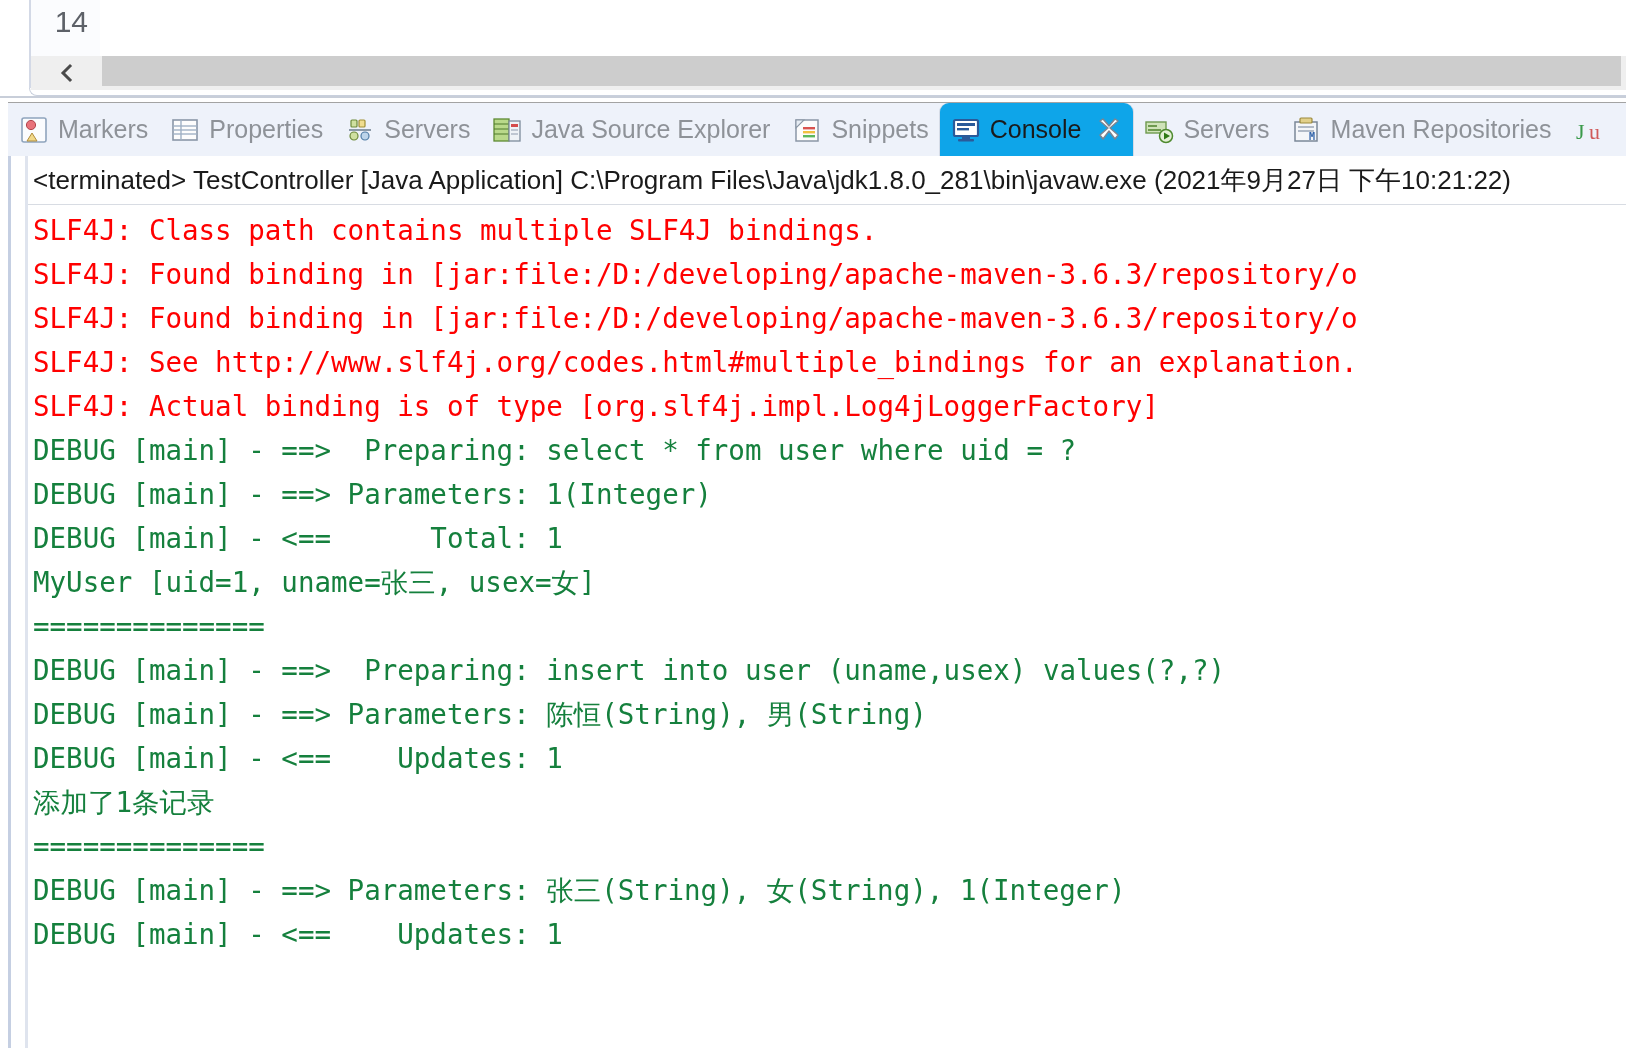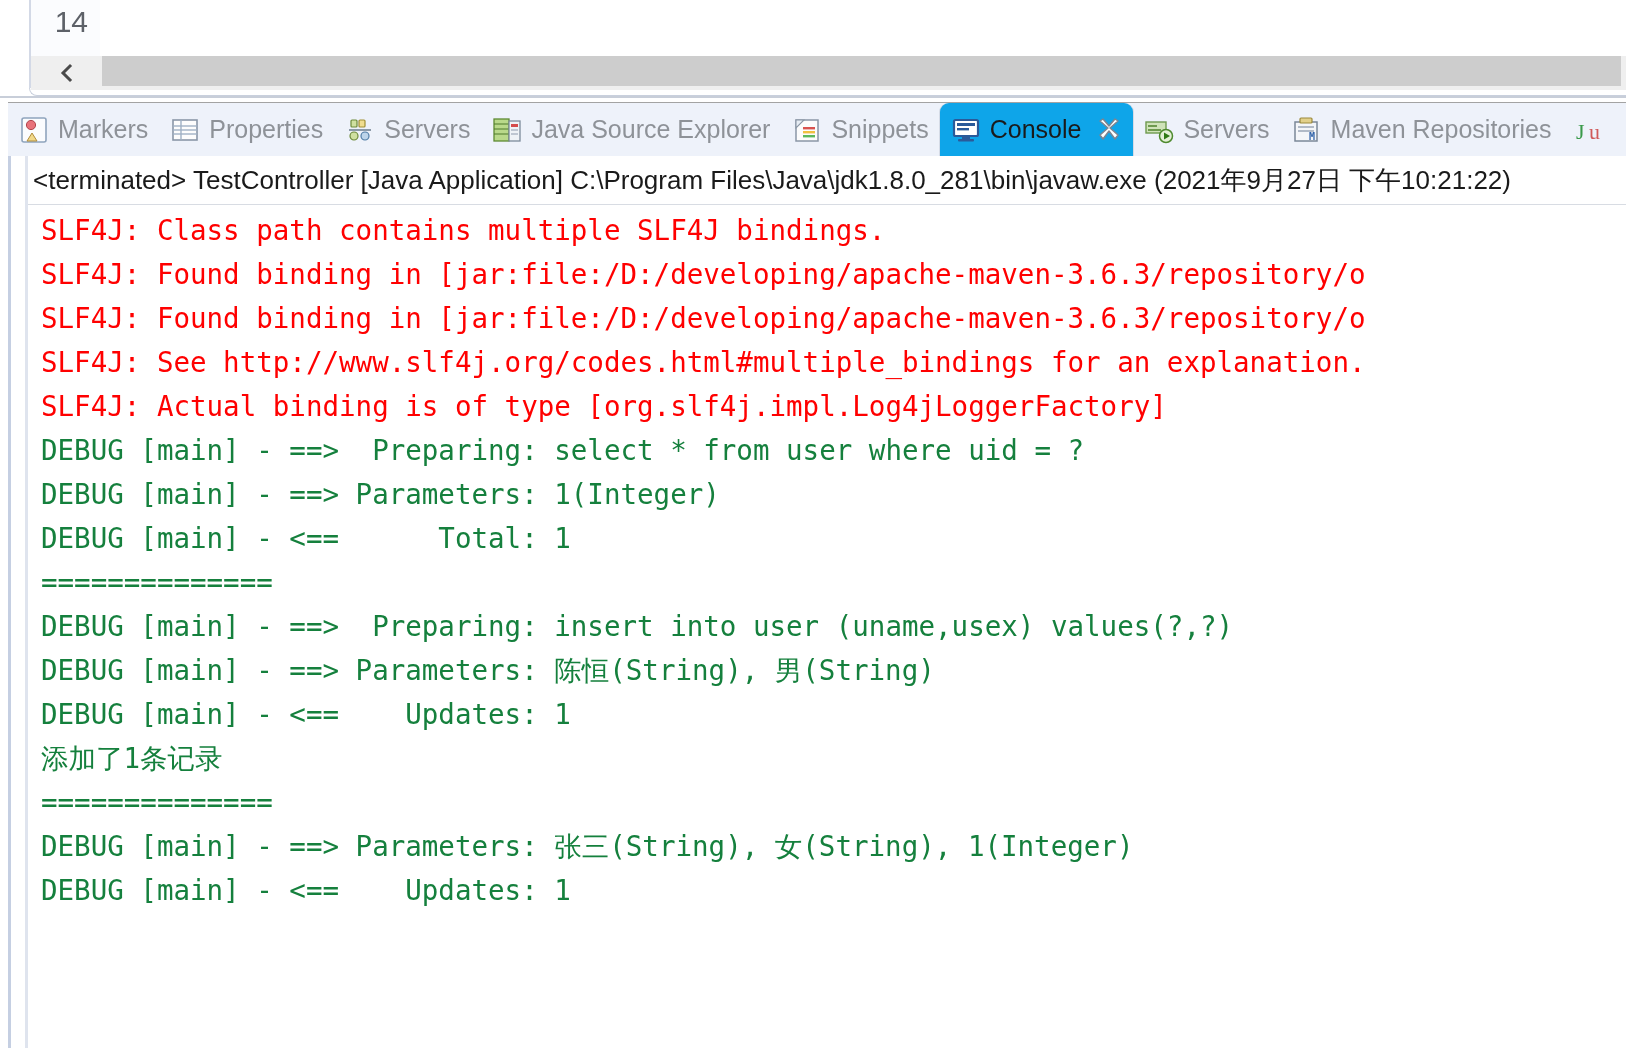--- a/index.html
+++ b/index.html
@@ -84,21 +84,21 @@
     padding-left:5px;
     font-size:26px; color:#1a1a1a;
     font-family:"Liberation Sans", sans-serif;
     white-space:nowrap;
   }
   .console-header-rule { position:absolute; left:20px; top:48px; width:1598px; height:1px; background:#d8dce3; }
 
   .console-body {
     position:absolute; left:20px; top:52px; width:1598px; height:840px;
     overflow:hidden;
-    padding-left:13px;
+    padding-left:5px;
   }
   .cline {
     font-family:"DejaVu Sans Mono", monospace;
     font-size:27.5px;
     line-height:44px;
     white-space:pre;
     color:#15803d;
     letter-spacing:0px;
   }
   .cline.err { color:#ff0000; }
@@ -237,20 +237,21 @@
 
     <div class="console-body" id="console-body">
         <div class="cline err">SLF4J: Class path contains multiple SLF4J bindings.</div>
         <div class="cline err">SLF4J: Found binding in [jar:file:/D:/developing/apache-maven-3.6.3/repository/o</div>
         <div class="cline err">SLF4J: Found binding in [jar:file:/D:/developing/apache-maven-3.6.3/repository/o</div>
         <div class="cline err">SLF4J: See http://www.slf4j.org/codes.html#multiple_bindings for an explanation.</div>
         <div class="cline err">SLF4J: Actual binding is of type [org.slf4j.impl.Log4jLoggerFactory]</div>
         <div class="cline">DEBUG [main] - ==&gt;  Preparing: select * from user where uid = ?</div>
         <div class="cline">DEBUG [main] - ==&gt; Parameters: 1(Integer)</div>
         <div class="cline">DEBUG [main] - &lt;==      Total: 1</div>
+        <div class="cline">MyUser [uid=1, uname=张三, usex=女]</div>
         <div class="cline">==============</div>
         <div class="cline">DEBUG [main] - ==&gt;  Preparing: insert into user (uname,usex) values(?,?)</div>
         <div class="cline">DEBUG [main] - ==&gt; Parameters: 陈恒(String), 男(String)</div>
         <div class="cline">DEBUG [main] - &lt;==    Updates: 1</div>
         <div class="cline">添加了1条记录</div>
         <div class="cline">==============</div>
         <div class="cline">DEBUG [main] - ==&gt; Parameters: 张三(String), 女(String), 1(Integer)</div>
         <div class="cline">DEBUG [main] - &lt;==    Updates: 1</div>
       </div>
     <div class="console-vscroll"></div>

